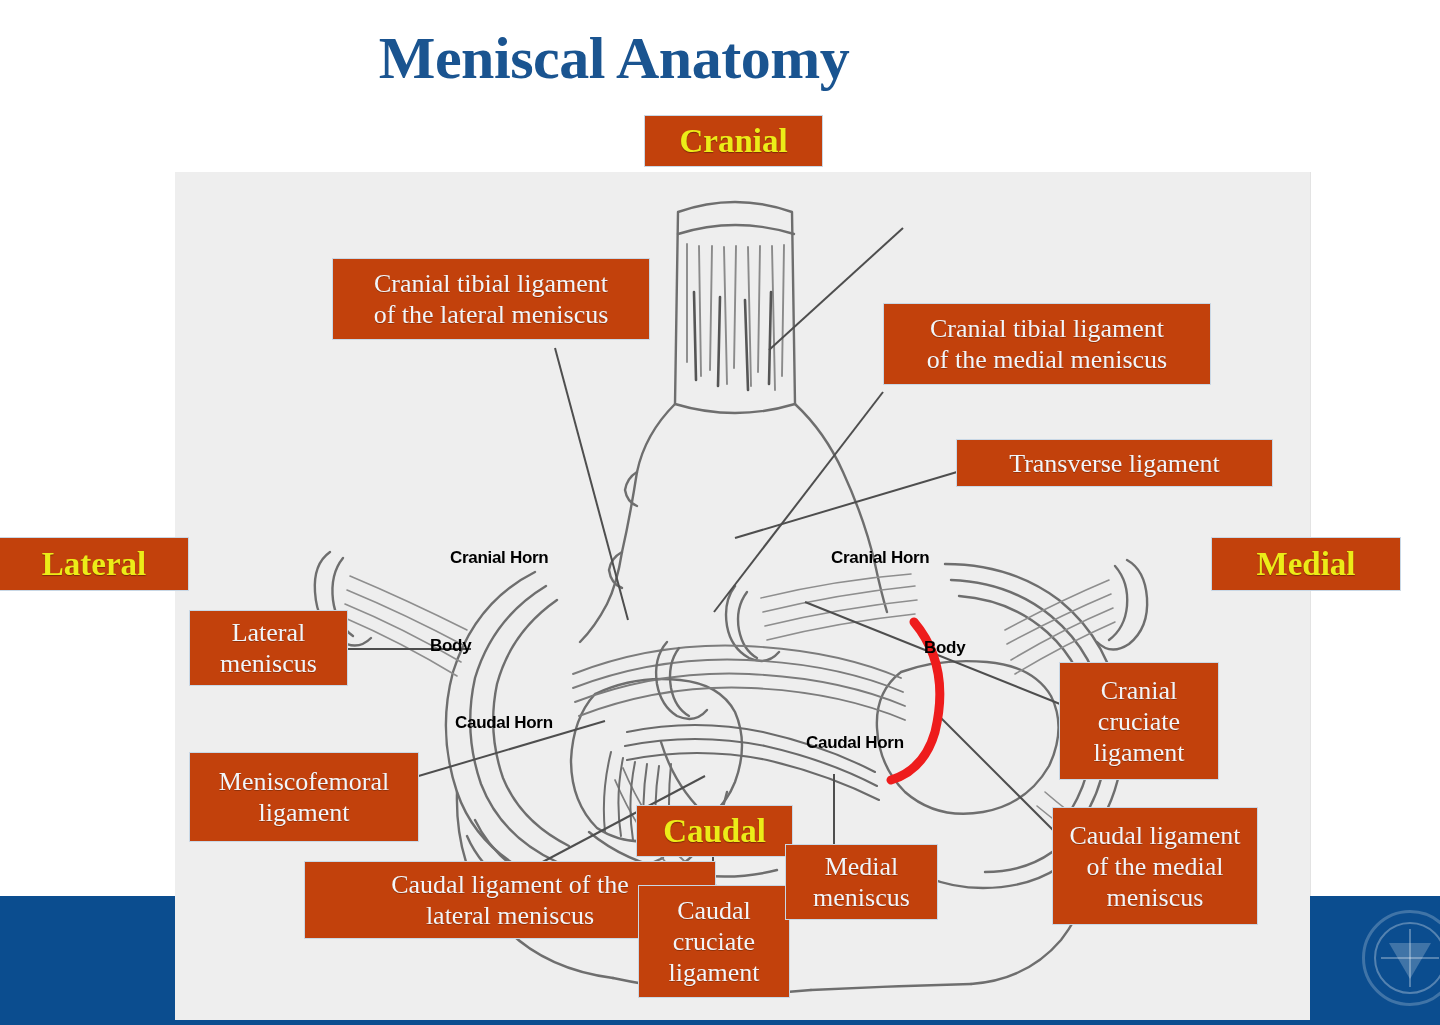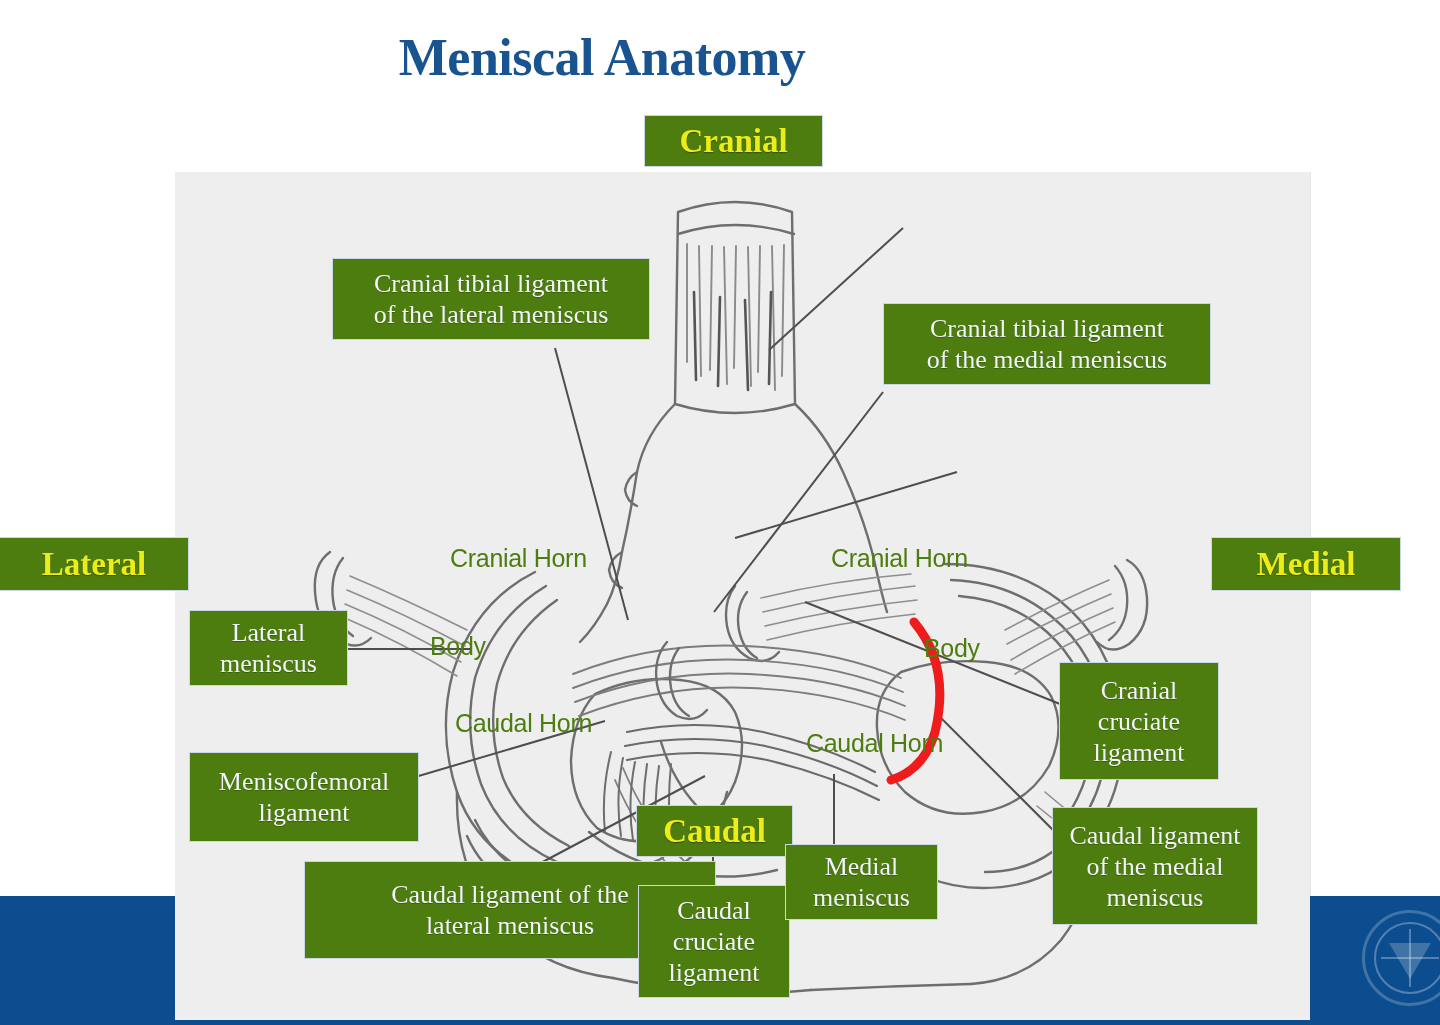--- a/index.html
+++ b/index.html
@@ -8,25 +8,25 @@
     width:1440px;height:1025px;
     background:#ffffff;
     font-family:"Liberation Serif", serif;
     overflow:hidden;
     position:relative;
   }
   #slide{position:absolute;left:0;top:0;width:1440px;height:1025px;}
 
   
   .slide-title{
-    position:absolute;left:0;top:12px;width:1204px;
+    position:absolute;left:12px;top:12px;width:1204px;
     text-align:center;
     font-family:"Liberation Serif", serif;
     font-weight:bold;
-    font-size:52px;
+    font-size:60px;
     line-height:92px;
     letter-spacing:-0.5px;
     color:#1a5490;
     white-space:nowrap;
   }
 
   
   .figure-panel{
     position:absolute;left:175px;top:172px;width:1135px;height:848px;
     background:#eeeeee;
@@ -67,21 +67,21 @@
   }
   .seal-tri{
     position:absolute;left:50%;top:30px;margin-left:-21px;
     width:0;height:0;border-left:21px solid transparent;
     border-right:21px solid transparent;border-top:36px solid rgba(255,255,255,0.22);
   }
 
   
   .box{
     position:absolute;
-    background:#4d7c0f;
+    background:#c2410c;
     color:#f2f5f9;
     font-family:"Liberation Serif", serif;
     font-size:26px;
     line-height:31px;
     text-align:center;
     padding:6px 12px;
     box-sizing:border-box;
     box-shadow:0 0 0 1px #c9d8e6;
     text-shadow:0 1px 0 rgba(0,0,0,.25);
     white-space:pre-line;
@@ -103,35 +103,35 @@
   #box-lateral        {left:0px;   top:538px; width:188px; height:52px;}
   #box-medial         {left:1212px;top:538px; width:188px; height:52px;}
 
   #box-patellar       {left:903px; top:182px; width:320px; height:46px;}
   #box-ctl-lateral    {left:333px; top:259px; width:316px; height:80px;}
   #box-ctl-medial     {left:884px; top:304px; width:326px; height:80px;}
   #box-transverse     {left:957px; top:440px; width:315px; height:46px;}
 
   #box-lat-meniscus   {left:190px; top:611px; width:157px; height:74px;}
   #box-meniscofemoral {left:190px; top:753px; width:228px; height:88px;}
-  #box-cdl-lateral    {left:305px; top:862px; width:410px; height:96px;}
+  #box-cdl-lateral    {left:305px; top:862px; width:410px; height:76px;}
 
   #box-caudal-cruciate{left:639px; top:886px; width:150px; height:111px;}
   #box-med-meniscus   {left:786px; top:845px; width:151px; height:74px;}
 
   #box-cranial-cruciate{left:1060px;top:663px; width:158px; height:116px;}
   #box-cdl-medial     {left:1053px;top:808px; width:204px; height:116px;}
 
   
   .red-label{
     position:absolute;
-    color:#4d7c0f;
+    color:#000000;
     font-family:"Liberation Sans", sans-serif;
-    font-weight:normal;
-    font-size:25px;
+    font-weight:bold;
+    font-size:17px;
     line-height:26px;
     white-space:nowrap;
     letter-spacing:-0.3px;
   }
   #red-cranial-horn-l {left:450px; top:545px;}
   #red-body-l         {left:430px; top:633px;}
   #red-caudal-horn-l  {left:455px; top:710px;}
   #red-cranial-horn-r {left:831px; top:545px;}
   #red-body-r         {left:924px; top:635px;}
   #red-caudal-horn-r  {left:806px; top:730px;}
@@ -297,20 +297,21 @@
 
   <div class="box axis" id="box-medial">Medial</div>
 
 
   <div class="box" id="box-ctl-lateral">Cranial tibial ligament
 of the lateral meniscus</div>
 
   <div class="box" id="box-ctl-medial">Cranial tibial ligament
 of the medial meniscus</div>
 
+  <div class="box" id="box-transverse">Transverse ligament</div>
 
   <div class="box" id="box-lat-meniscus">Lateral
 meniscus</div>
 
   <div class="box" id="box-meniscofemoral">Meniscofemoral
 ligament</div>
 
   <div class="box" id="box-cdl-lateral">Caudal ligament of the
 lateral meniscus</div>
 

